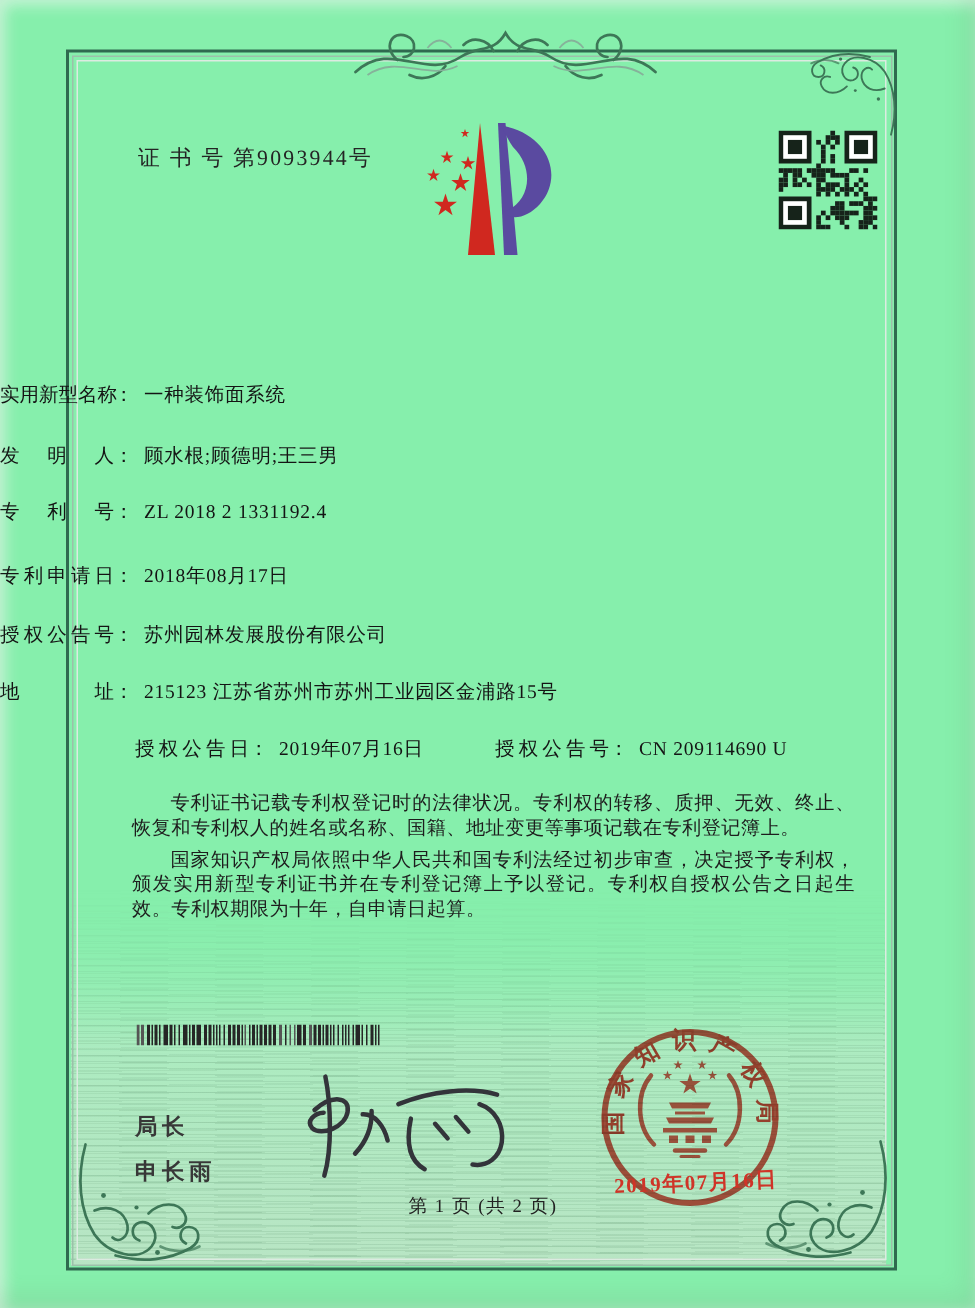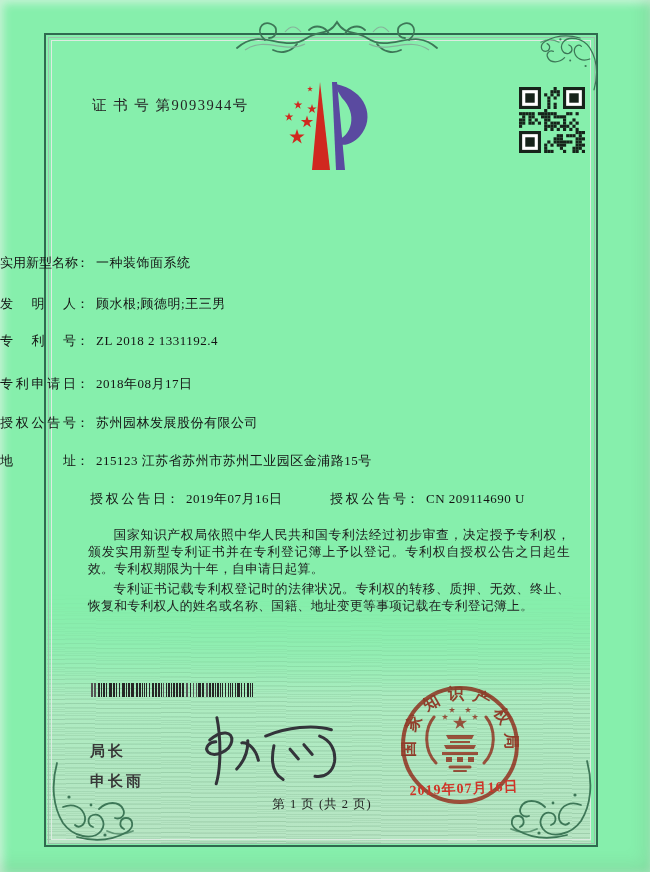--- a/index.html
+++ b/index.html
@@ -260,22 +260,22 @@
     <span class="flabel">地址</span><span class="fcolon">：</span><span class="fvalue">215123 江苏省苏州市苏州工业园区金浦路15号</span>
   </div>
   <div class="row" style="left:90px;top:490px">
     <span class="flabel">授权公告日</span><span class="fcolon">：</span><span class="fvalue">2019年07月16日</span>
   </div>
   <div class="row" style="left:330px;top:490px">
     <span class="flabel">授权公告号</span><span class="fcolon">：</span><span class="fvalue">CN 209114690 U</span>
   </div>
 
   <div class="body-text">
+    <p>专利证书记载专利权登记时的法律状况。专利权的转移、质押、无效、终止、恢复和专利权人的姓名或名称、国籍、地址变更等事项记载在专利登记簿上。</p>
     <p>国家知识产权局依照中华人民共和国专利法经过初步审查，决定授予专利权，颁发实用新型专利证书并在专利登记簿上予以登记。专利权自授权公告之日起生效。专利权期限为十年，自申请日起算。</p>
-    <p>专利证书记载专利权登记时的法律状况。专利权的转移、质押、无效、终止、恢复和专利权人的姓名或名称、国籍、地址变更等事项记载在专利登记簿上。</p>
   </div>
 
   <svg class="barcode" width="164" height="14" viewBox="0 0 164 14">
       <rect x="0" y="0" width="2" height="14" fill="#555"></rect>
       <rect x="3" y="0" width="2" height="14" fill="#555"></rect>
       <rect x="7" y="0" width="2" height="14" fill="#262626"></rect>
       <rect x="10" y="0" width="1" height="14" fill="#262626"></rect>
       <rect x="12" y="0" width="2" height="14" fill="#262626"></rect>
       <rect x="15" y="0" width="1" height="14" fill="#262626"></rect>
       <rect x="18" y="0" width="3" height="14" fill="#262626"></rect>

